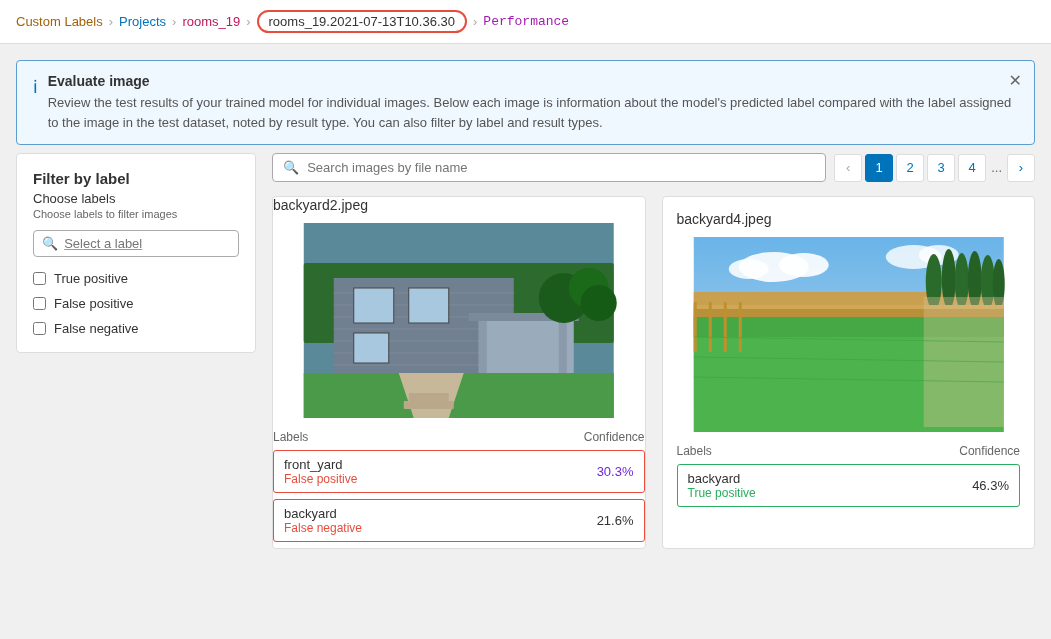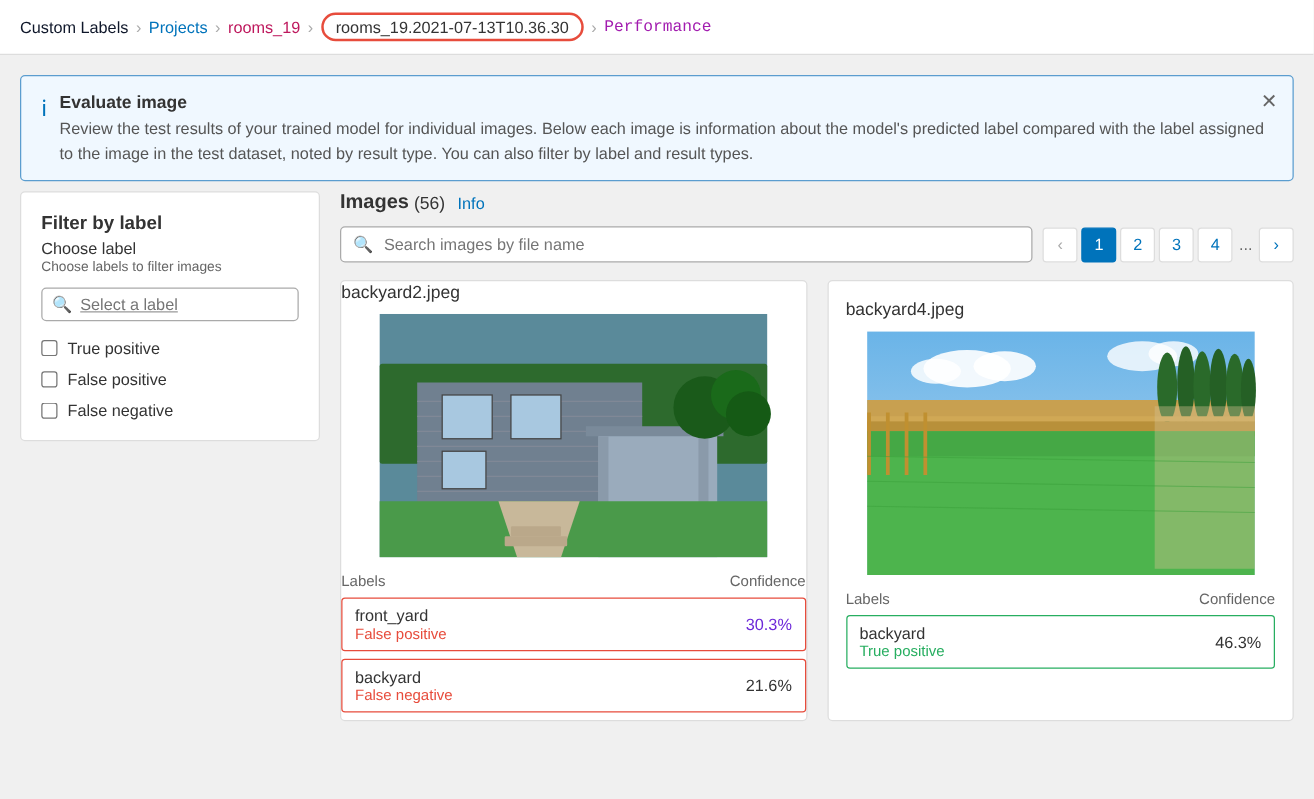--- a/index.html
+++ b/index.html
@@ -2,21 +2,21 @@
 <html><head>
   <meta charset="utf-8">
   <style>
     * { box-sizing: border-box; margin: 0; padding: 0; }
     body { font-family: -apple-system, BlinkMacSystemFont, 'Segoe UI', Arial, sans-serif; font-size: 13px; background: #f0f0f0; color: #333; }
   </style>
 </head>
 <body>
 
 <div style="display:flex;align-items:center;padding:10px 16px;background:#fff;border-bottom:1px solid #ddd;font-size:13px;">
-  <span style="color:#0f172a;cursor:pointer;">Custom Labels</span>
+  <span style="color:#a16207;cursor:pointer;">Custom Labels</span>
   <span style="margin:0 6px;color:#aaa;">›</span>
   <span style="color:#0073bb;cursor:pointer;">Projects</span>
   <span style="margin:0 6px;color:#aaa;">›</span>
   <span style="color:#be185d;cursor:pointer;">rooms_19</span>
   <span style="margin:0 6px;color:#aaa;">›</span>
   <span style="border:2px solid #e74c3c;border-radius:20px;padding:2px 10px;color:#333;font-weight:500;cursor:pointer;">rooms_19.2021-07-13T10.36.30</span>
   <span style="margin:0 6px;color:#aaa;">›</span>
   <span style="color:#a21caf;cursor:pointer;font-family:Liberation Mono, monospace;">Performance</span>
 </div>
 
@@ -26,21 +26,21 @@
     <div style="font-size:14px;font-weight:600;margin-bottom:4px;">Evaluate image</div>
     <div style="font-size:13px;color:#555;line-height:1.5;">Review the test results of your trained model for individual images. Below each image is information about the model's predicted label compared with the label assigned to the image in the test dataset, noted by result type. You can also filter by label and result types.</div>
   </div>
   <button style="position:absolute;top:10px;right:12px;cursor:pointer;color:#666;font-size:16px;background:none;border:none;">✕</button>
 </div>
 
 <div style="display:flex;padding:0 16px 16px;gap:16px;margin-top:8px;">
 
   <div style="background:#fff;border:1px solid #ddd;border-radius:4px;width:240px;min-width:240px;padding:16px;height:fit-content;">
     <div style="font-size:15px;font-weight:600;margin-bottom:4px;">Filter by label</div>
-    <div style="font-size:13px;font-weight:500;margin-bottom:2px;">Choose label</div>
+    <div style="font-size:13px;font-weight:500;margin-bottom:2px;">Choose labels</div>
     <div style="font-size:11px;color:#666;margin-bottom:10px;">Choose labels to filter images</div>
     <div style="display:flex;align-items:center;border:1px solid #aaa;border-radius:4px;padding:5px 8px;margin-bottom:14px;">
       <span style="color:#aaa;margin-right:6px;font-size:13px;">🔍</span>
       <input type="text" style="border: none; outline: none; font-size: 13px; color: rgb(153, 153, 153); width: 100%; text-decoration: underline;" placeholder="Select a label">
     </div>
     <div style="display:flex;flex-direction:column;gap:10px;">
       <label style="display:flex;align-items:center;gap:8px;font-size:13px;cursor:pointer;">
         <input type="checkbox" style="cursor: pointer;">
         <span>True positive</span>
       </label>
@@ -50,25 +50,20 @@
       </label>
       <label style="display:flex;align-items:center;gap:8px;font-size:13px;cursor:pointer;">
         <input type="checkbox" style="cursor: pointer;">
         <span>False negative</span>
       </label>
     </div>
   </div>
 
   <div style="flex:1;">
 
-    <div style="display:flex;align-items:center;margin-bottom:10px;">
-      <span style="font-size:16px;font-weight:600;">Images</span>
-      <span style="font-size:14px;font-weight:400;margin-left:4px;">(56)</span>
-      <span style="color:#0073bb;font-size:13px;margin-left:10px;cursor:pointer;">Info</span>
-    </div>
 
     <div style="display:flex;align-items:center;gap:8px;margin-bottom:14px;">
       <div style="flex:1;display:flex;align-items:center;border:1px solid #aaa;border-radius:4px;padding:6px 10px;background:#fff;">
         <span style="color:#aaa;margin-right:8px;">🔍</span>
         <input type="text" style="border: none; outline: none; font-size: 13px; color: rgb(153, 153, 153); width: 100%;" placeholder="Search images by file name">
       </div>
       <div style="display:flex;align-items:center;gap:3px;">
         <button style="width:28px;height:28px;display:flex;align-items:center;justify-content:center;border:1px solid #ddd;border-radius:3px;cursor:pointer;font-size:13px;background:#fff;color:#aaa;">‹</button>
         <button style="width:28px;height:28px;display:flex;align-items:center;justify-content:center;border:1px solid #0073bb;border-radius:3px;cursor:pointer;font-size:13px;background:#0073bb;color:#fff;">1</button>
         <button style="width:28px;height:28px;display:flex;align-items:center;justify-content:center;border:1px solid #ddd;border-radius:3px;cursor:pointer;font-size:13px;background:#fff;color:#0073bb;">2</button>

